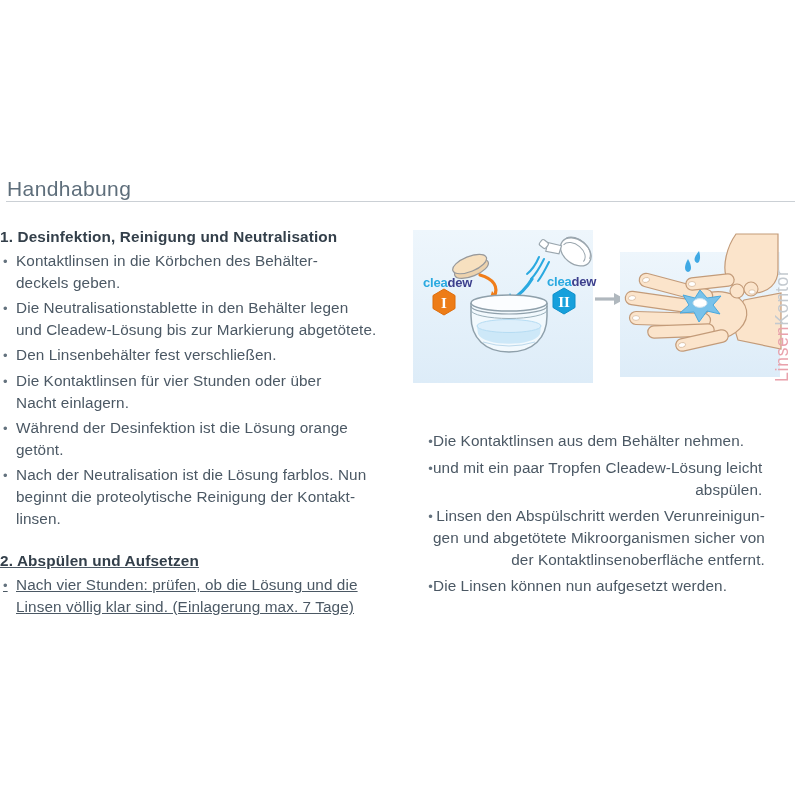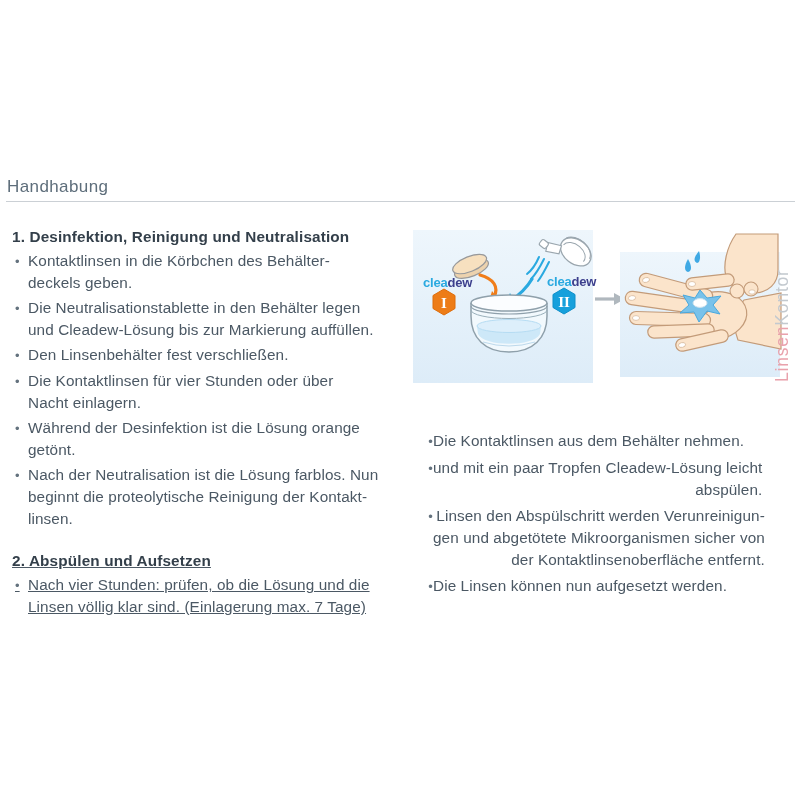--- a/index.html
+++ b/index.html
@@ -1,24 +1,24 @@
 <!DOCTYPE html>
 <html><head>
 <meta charset="utf-8">
 <style>
   html,body{margin:0;padding:0;}
   body{
     width:800px;height:800px;position:relative;background:#ffffff;
     font-family:"Liberation Sans", sans-serif;overflow:hidden;
   }
   .abs{position:absolute;}
-  #page-header{left:7px;top:177px;font-size:17px;color:#5e6e7b;letter-spacing:.4px;}
+  #page-header{left:7px;top:177px;font-size:21px;color:#5e6e7b;letter-spacing:.4px;}
   #header-rule{left:6px;top:201px;width:789px;border-top:1px solid #cbd0d5;height:0;}
   .col{font-size:15.3px;line-height:22px;color:#4b5864;letter-spacing:.1px;}
-  #left-col{left:12px;top:226px;width:406px;}
+  #left-col{left:0;top:226px;width:406px;}
   #right-col{left:417px;top:430px;width:380px;}
   .sec-heading{font-weight:700;color:#333f4a;line-height:22px;margin:0 0 2px 0;letter-spacing:.15px;}
   #section2{margin-top:20px;text-decoration:underline;}
   .li{display:flex;margin:0 0 3px 0;}
   #right-col .li{margin:0 0 4px 0;text-align:right;}
   .dot{flex:0 0 13px;padding-left:3px;color:#64727e;}
   .dot::before{content:"•";font-size:13px;}
   .tl{white-space:nowrap;}
   .ill{position:absolute;overflow:visible;}
   #gray-arrow{left:594px;top:292px;}
@@ -45,21 +45,21 @@
         <span class="dot"></span>
       <div>
           <div class="tl">Kontaktlinsen in die Körbchen des Behälter-</div>
            <div class="tl">deckels geben.</div>
         </div>
       </div>
     <div class="li">
         <span class="dot"></span>
       <div>
           <div class="tl">Die Neutralisationstablette in den Behälter legen</div>
-           <div class="tl">und Cleadew-Lösung bis zur Markierung auffüllen.</div>
+           <div class="tl">und Cleadew-Lösung bis zur Markierung abgetötete.</div>
         </div>
       </div>
     <div class="li">
         <span class="dot"></span>
       <div>
           <div class="tl">Den Linsenbehälter fest verschließen.</div>
         </div>
       </div>
     <div class="li">
         <span class="dot"></span>

